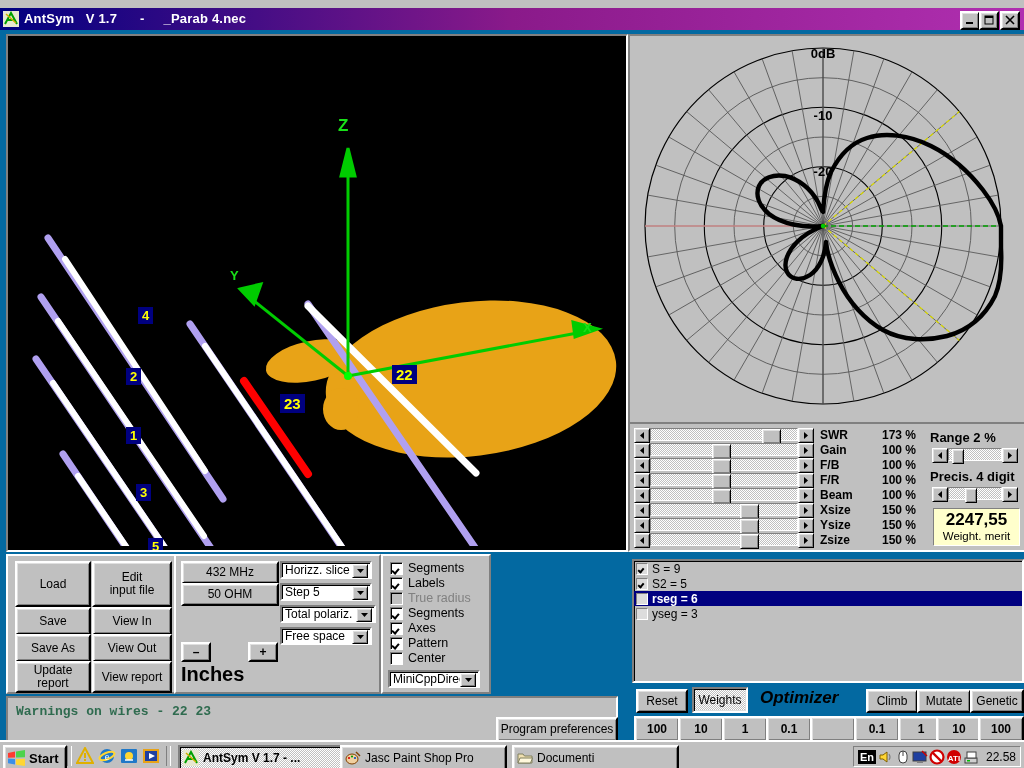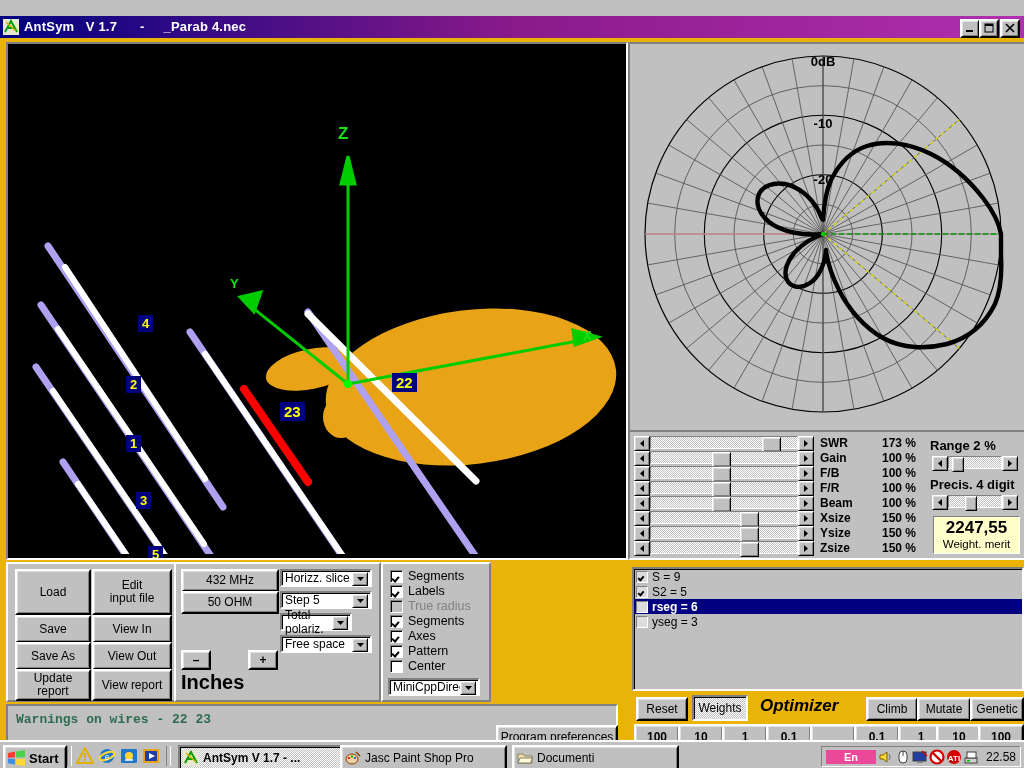--- a/index.html
+++ b/index.html
@@ -14,21 +14,21 @@
   .btn{
     background:#c0c0c0;
     border:2px solid;border-color:#ffffff #000000 #000000 #ffffff;
     box-shadow:inset 1px 1px 0 #dfdfdf, inset -1px -1px 0 #808080;
     display:flex;align-items:center;justify-content:center;
     text-align:center;color:#000;cursor:default;line-height:1.05;
     font-size:12px;
   }
 
   
-  #app{position:absolute;left:0;top:16px;width:1024px;height:740px;background:#eab308;}
+  #app{position:absolute;left:0;top:8px;width:1024px;height:740px;background:#0369a1;}
   #titlebar{
     position:absolute;left:0;top:0;width:1024px;height:22px;
     background:linear-gradient(to right,#000080,#8a1a8a,#b02fb0);
   }
   #title-icon{position:absolute;left:3px;top:3px;width:16px;height:16px;}
   #title-text{
     position:absolute;left:24px;top:3px;color:#fff;font-weight:bold;font-size:13px;
     letter-spacing:.2px;white-space:pre;
   }
   .tb-btn{
@@ -541,21 +541,21 @@
         </span>
     </div>
     <div class="combo" style="left:104px;top:27px;width:92px">
       <span>Step 5</span>
       <span class="arrow">
           <svg width="7" height="4">
             <polygon points="0,0 7,0 3.5,4" fill="#000"></polygon>
           </svg>
         </span>
     </div>
-    <div class="combo" style="left:104px;top:49px;width:72px">
+    <div class="combo" style="left:104px;top:49px;width:96px">
       <span>Total polariz.</span>
       <span class="arrow">
           <svg width="7" height="4">
             <polygon points="0,0 7,0 3.5,4" fill="#000"></polygon>
           </svg>
         </span>
     </div>
     <div class="combo" style="left:104px;top:71px;width:92px">
       <span>Free space</span>
       <span class="arrow">
@@ -710,21 +710,21 @@
   </div>
   <div class="taskitem" style="left:512px;width:160px">
     <svg width="16" height="16" viewBox="0 0 16 16" style="flex:none;margin-right:4px">
       <path d="M1 4 L6 4 L7.5 6 L15 6 L15 13 L1 13 Z" fill="#f0e0b0" stroke="#808060"></path>
         <path d="M1 13 L3 8 L15.5 8 L13.5 13 Z" fill="#fff8dc" stroke="#808060"></path>
     </svg>
     <span>Documenti</span>
   </div>
 
   <div id="tray">
-    <span style="background:#ec4899;color:#fff;font-size:11px;font-weight:bold;padding:1px 18px;margin-right:2px">En</span>
+    <span style="background:#000000;color:#fff;font-size:11px;font-weight:bold;padding:1px 2px;margin-right:2px">En</span>
     <span class="trayicon">
       <svg width="16" height="16" viewBox="0 0 16 16">
           <polygon points="2,6 5,6 9,3 9,13 5,10 2,10" fill="#ffd633" stroke="#806000"></polygon>
           <path d="M11 5 Q13 8 11 11" stroke="#808080" fill="none" stroke-width="1.2"></path>
         </svg>
     </span>
     <span class="trayicon">
       <svg width="16" height="16" viewBox="0 0 16 16">
           <rect x="4" y="2" width="8" height="12" rx="4" fill="#fff" stroke="#404040"></rect>
           <path d="M8 2 L8 7" stroke="#404040"></path>

